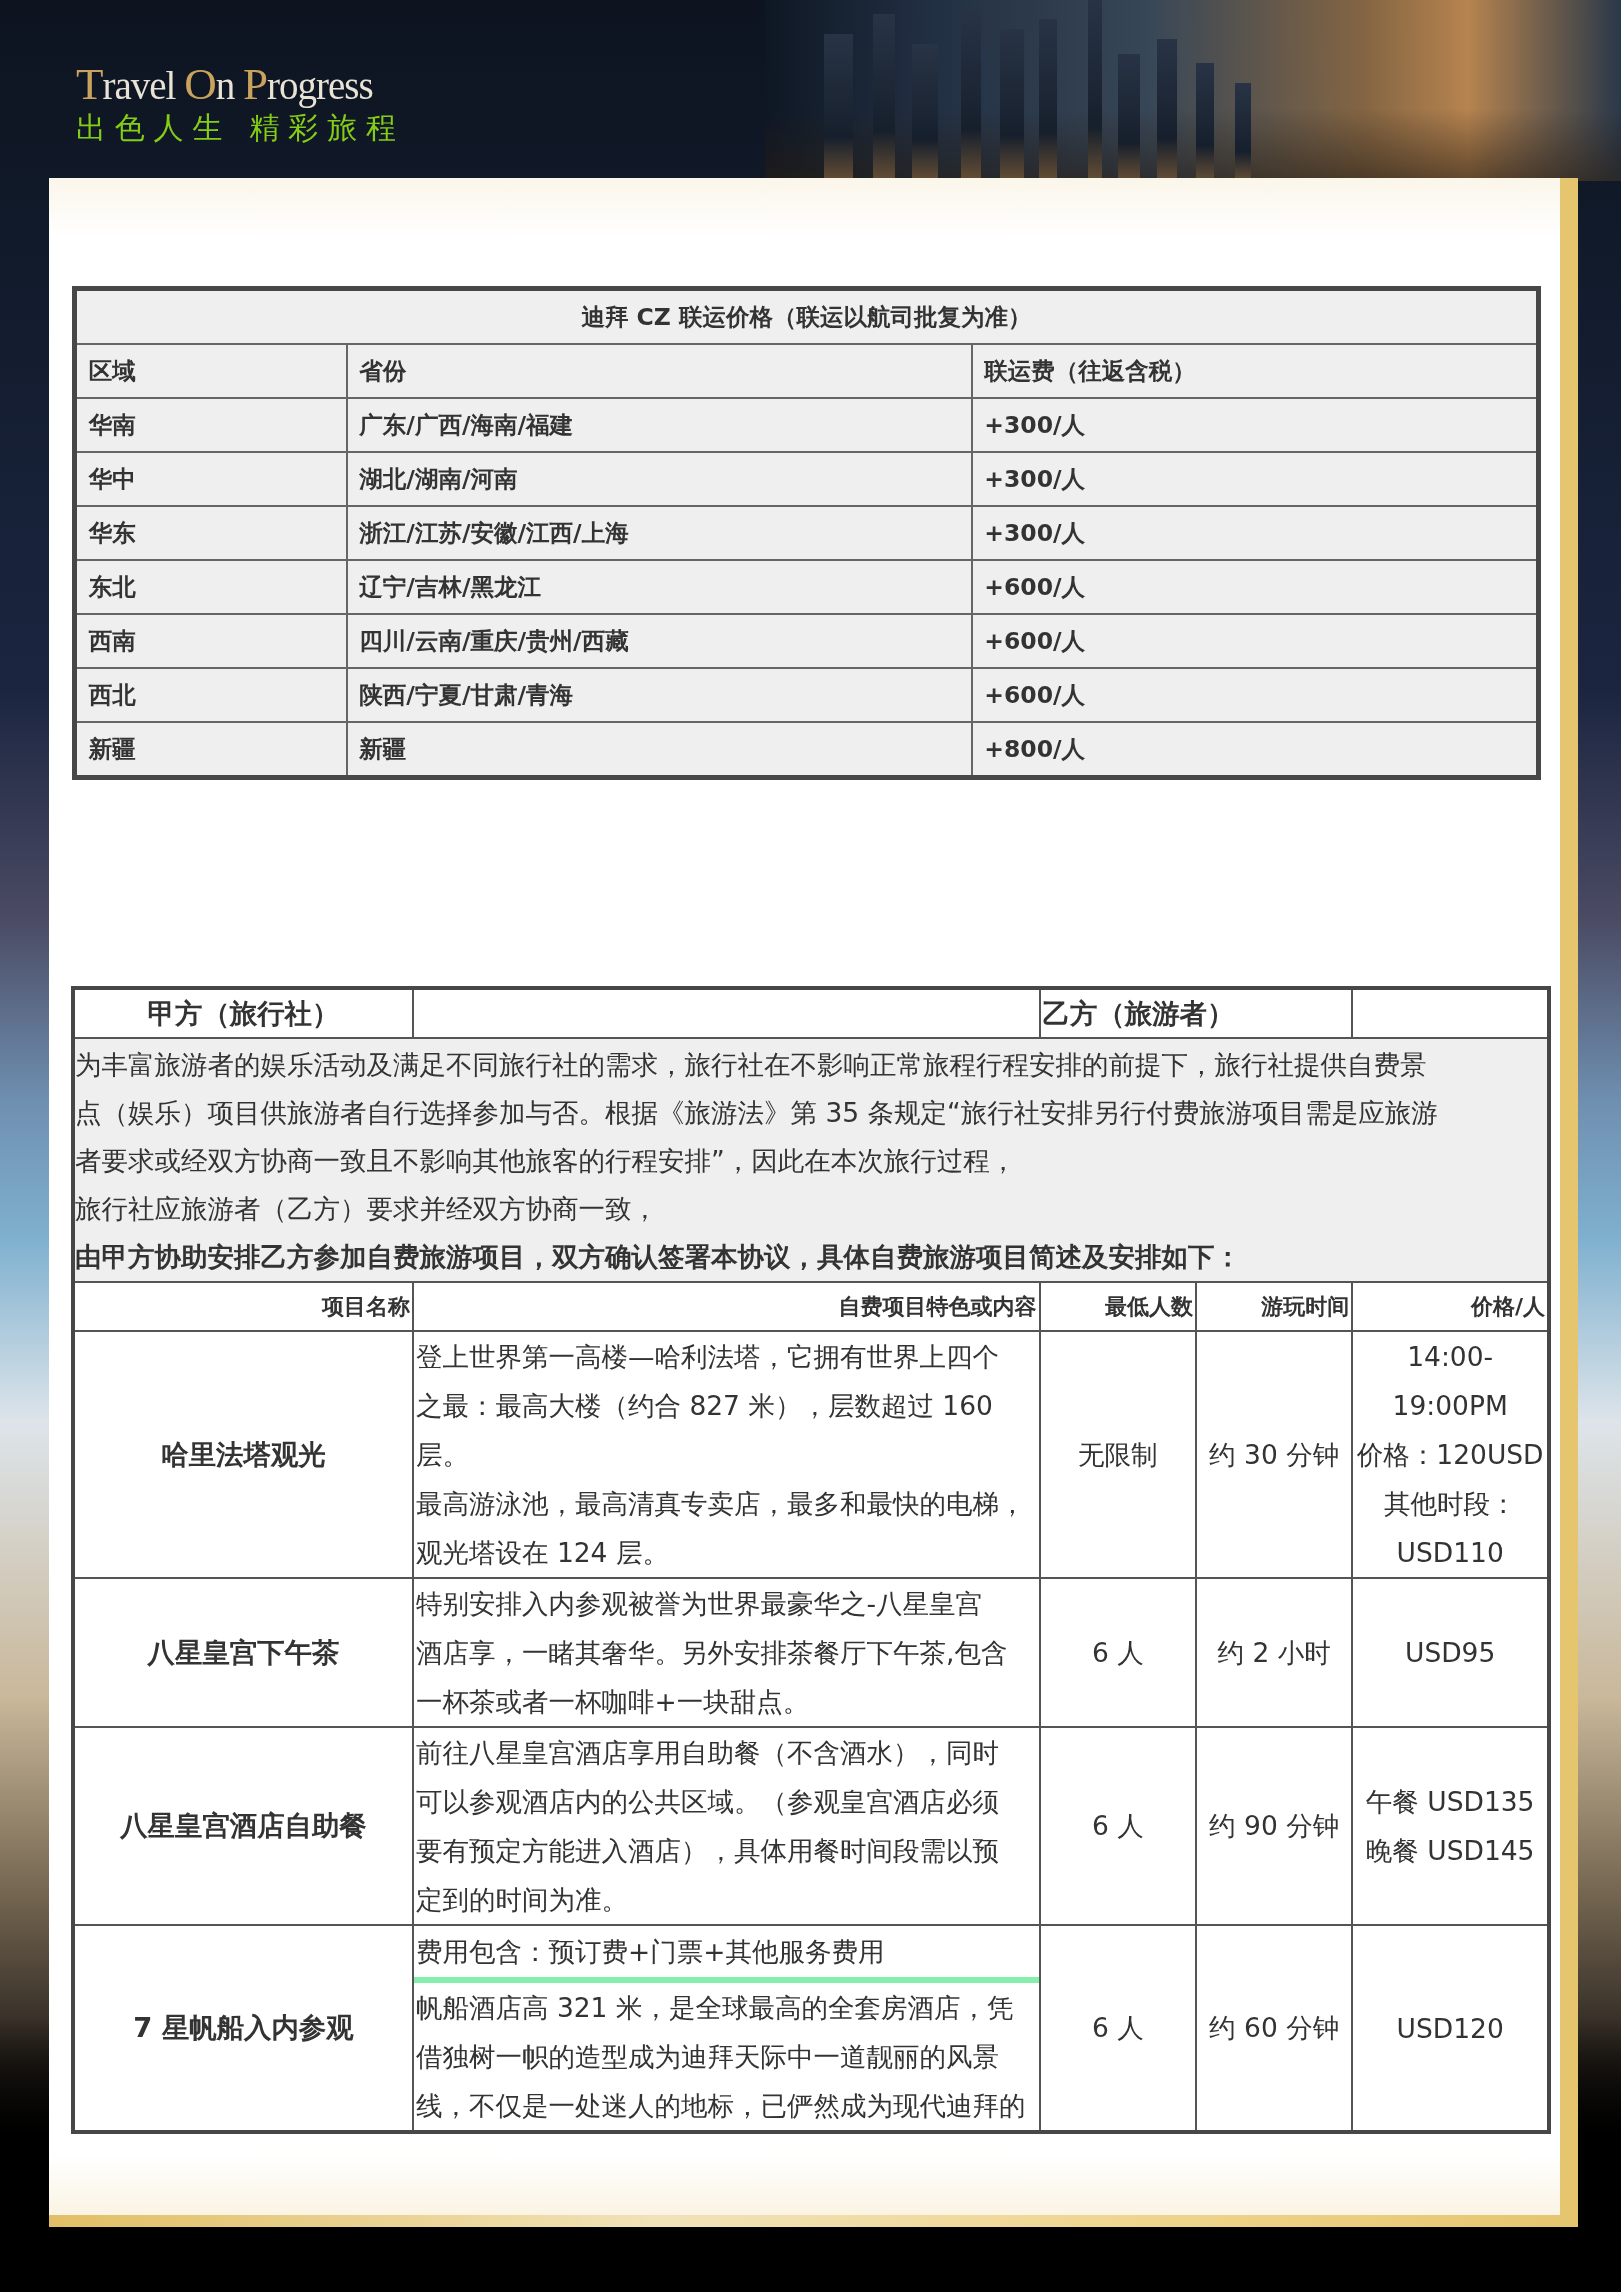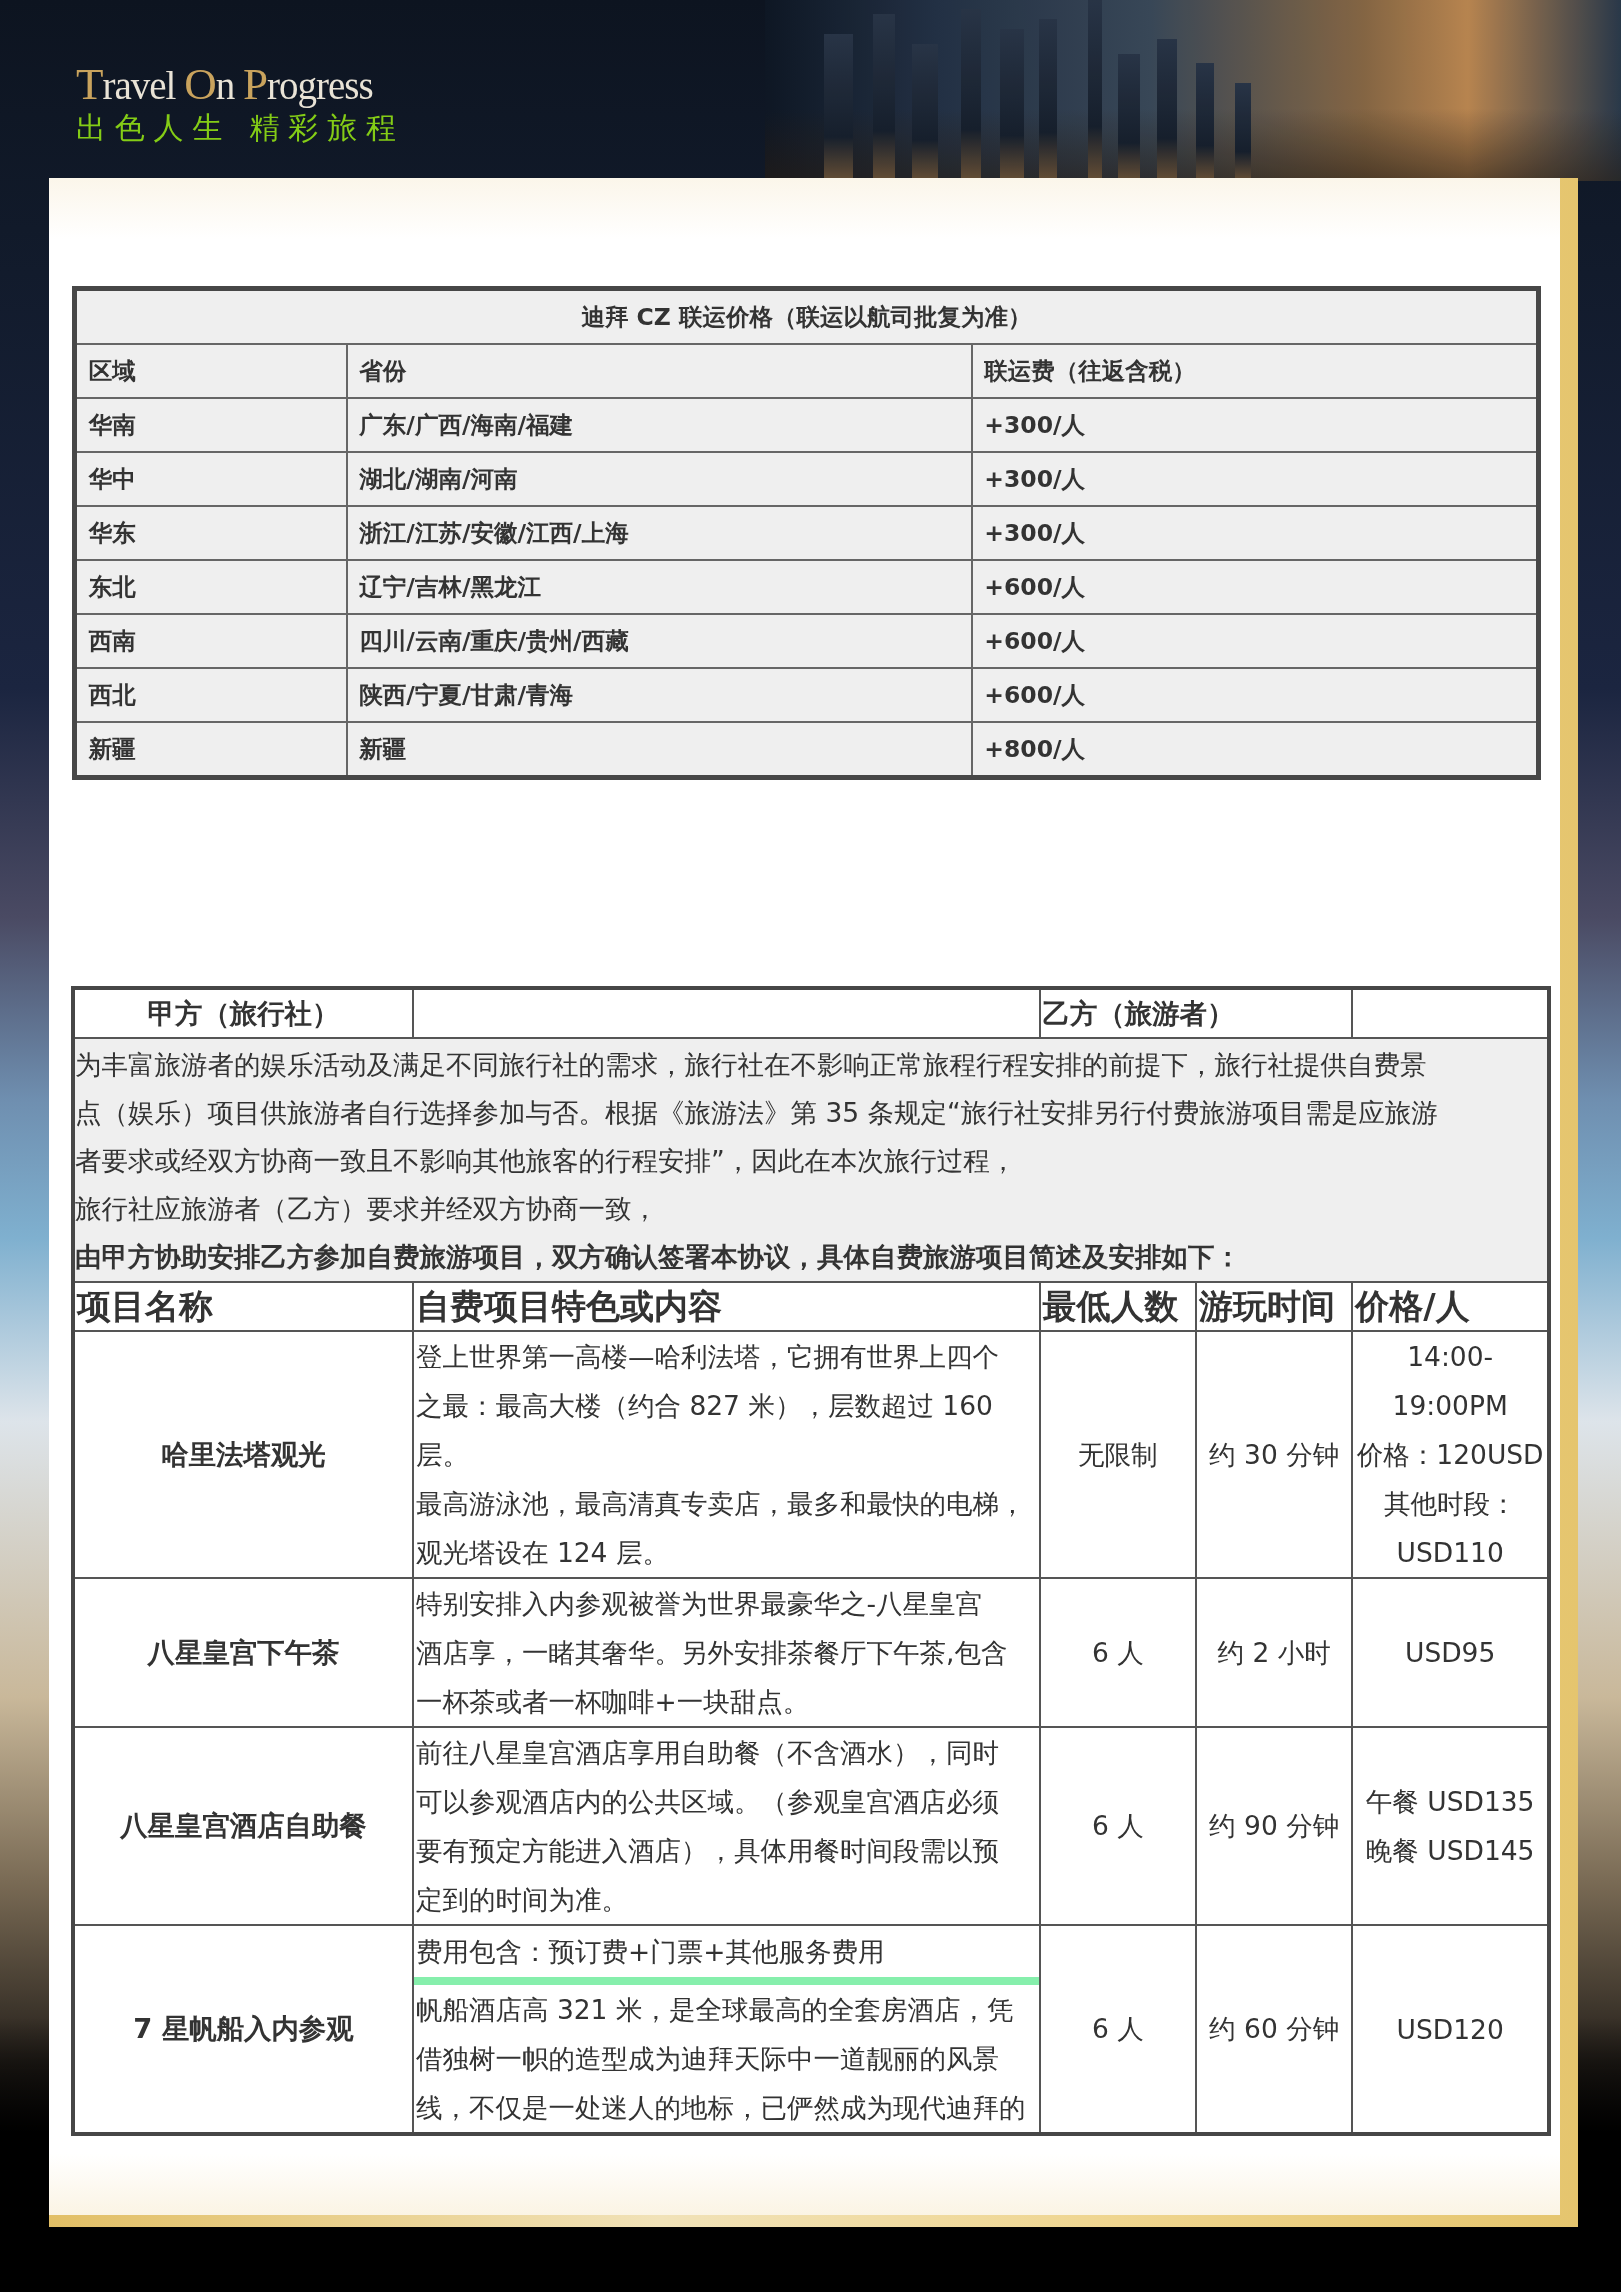--- a/index.html
+++ b/index.html
@@ -55,26 +55,26 @@
   .t2 {
     position: absolute; left: 71px; top: 986px; width: 1480px;
     border: 4.9px solid #474747;
     font-size: 26.5px; color: #333;
   }
   .t2 td { border: 2px solid #555; padding: 0 2px; }
   .t2 .hd-title { text-align: center; font-weight: bold; height: 49px; background: #efefef; font-size: 27.4px; }
   .t2 .party { font-weight: bold; text-align: center; height: 47px; font-size: 27.4px; }
   .t2 .intro { background: #efefef; line-height: 48px; padding: 2px 0 0 0; font-size: 26.5px; }
   .t2 .intro .bold { font-weight: bold; }
-  .t2 .colhd { font-weight: bold; text-align: left; height: 47px; font-size: 34px; }
+  .t2 .colhd { font-weight: bold; text-align: right; height: 47px; font-size: 22px; }
   .t2 .name { font-weight: bold; text-align: center; font-size: 27.4px; }
   .t2 .desc { line-height: 49px; vertical-align: top; }
   .t2 .c { text-align: center; margin-left: 16px; }
   .t2 .price { text-align: center; line-height: 49px; }
-  .t2 .split-top { border-bottom: 8px solid #86efac; line-height: 51px; height: 51px; }
+  .t2 .split-top { border-bottom: 6px solid #86efac; line-height: 51px; height: 51px; }
 </style>
 </head>
 <body>
 
 <div class="bg"></div>
 <div class="skyline">
   <div class="tower" style="left:59px;width:29px;height:147px"></div>
   <div class="tower" style="left:108px;width:21.6px;height:167px"></div>
   <div class="tower" style="left:147px;width:25.5px;height:137px"></div>
   <div class="tower" style="left:196px;width:19.6px;height:172px"></div>

